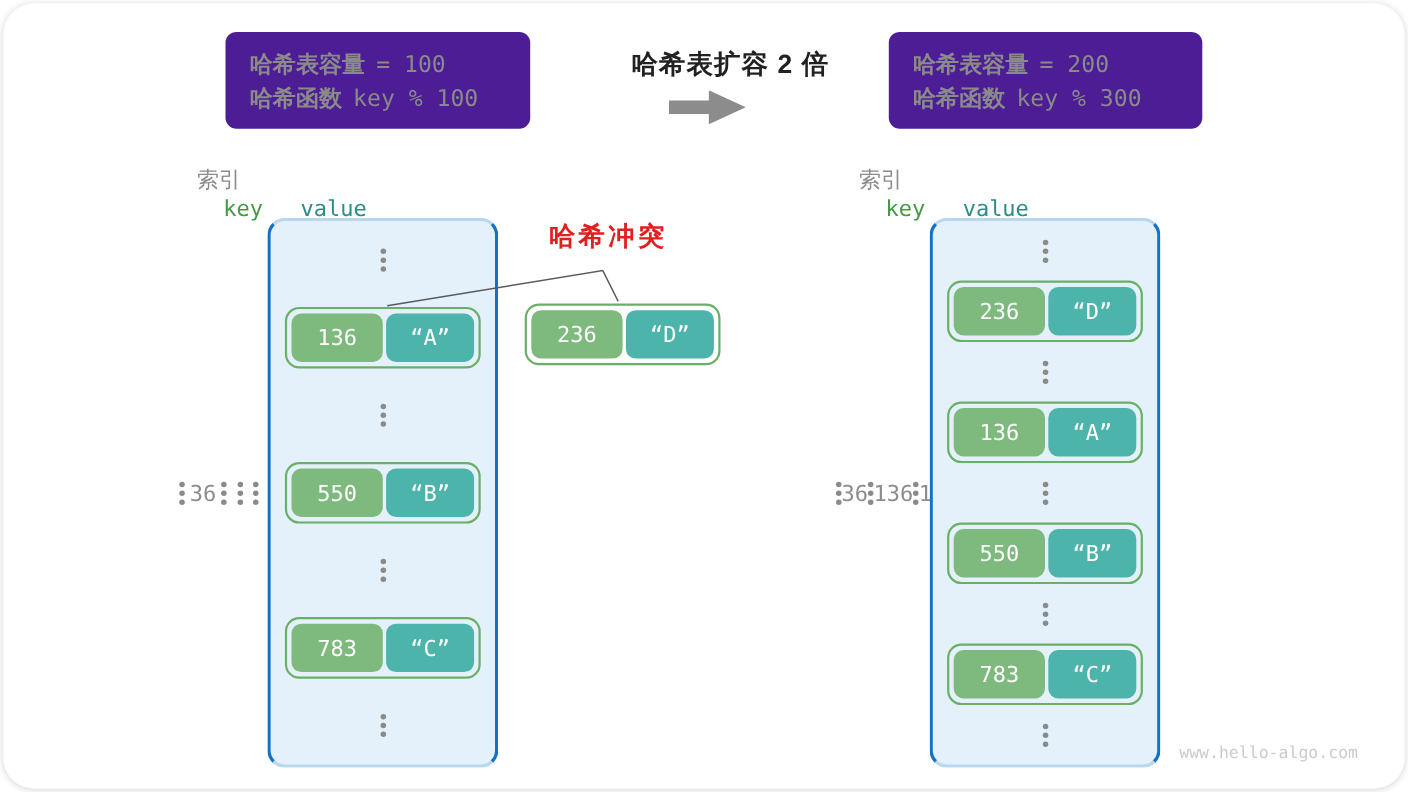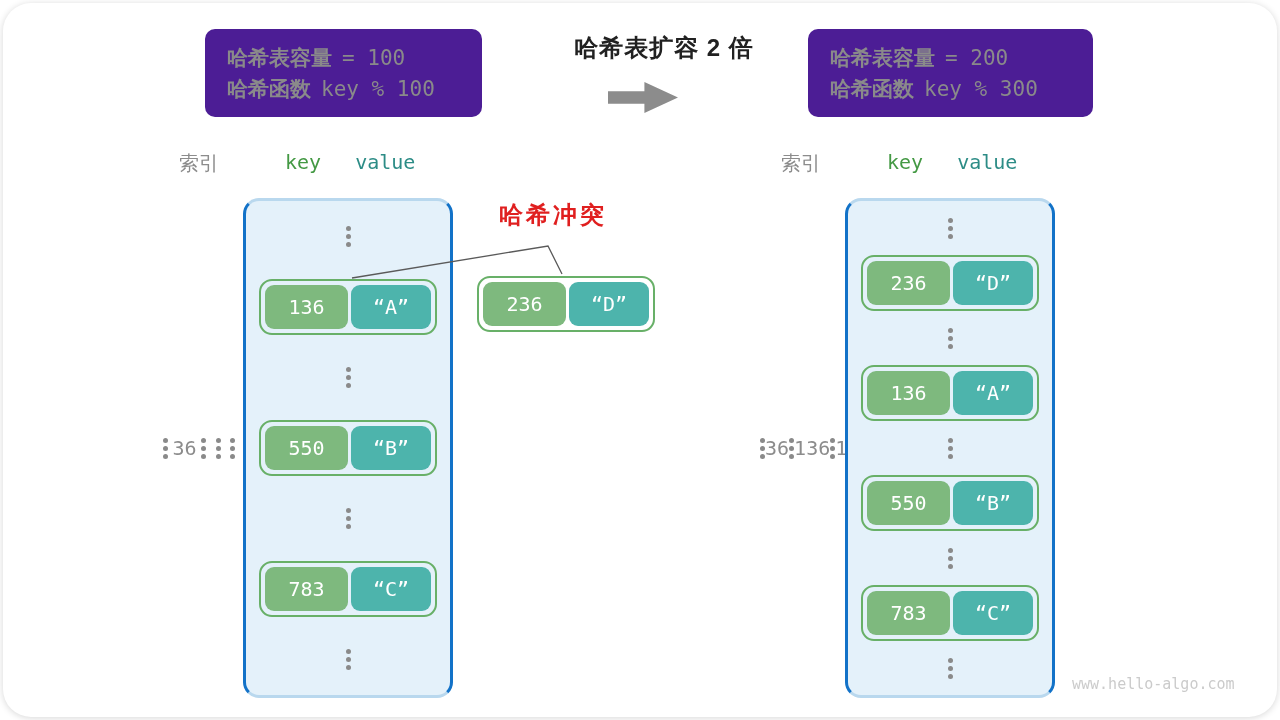--- a/index.html
+++ b/index.html
@@ -15,21 +15,21 @@
   .legend .code{font-family:"DejaVu Sans Mono",monospace;color:#8a8a8a;font-size:21px;}
 
   
   .title{font-size:24px;font-weight:bold;color:#212121;letter-spacing:1px;white-space:nowrap;
          transform:translate(-50%,-50%);}
   .block-arrow{width:70px;height:31px;background:#8c8c8c;
          clip-path:polygon(0% 30%,52% 30%,52% 0%,100% 50%,52% 100%,52% 70%,0% 70%);}
 
   
   .htable{display:flex;flex-direction:column;}
-  .hdr{height:56px;display:flex;align-items:flex-start;padding-top:8px;box-sizing:border-box;}
+  .hdr{height:56px;display:flex;align-items:flex-start;padding-top:8px;box-sizing:border-box;flex-direction:column;}
   .idx-head{width:82px;text-align:center;color:#8c8c8c;font-size:20px;}
   .kv-head{width:210px;margin-left:3px;display:flex;padding-left:42px;gap:34px;box-sizing:border-box;
            font-family:"DejaVu Sans Mono",monospace;font-size:20px;}
   .kv-head .k{color:#449944;}
   .kv-head .v{color:#2c8c86;}
   .cols{display:flex;height:500px;}
   .idx-col{width:82px;display:flex;flex-direction:row;text-align:center;}
   .bucket{width:210px;margin-left:3px;box-sizing:border-box;background:#e4f1fa;
           border:3px solid #1272c8;border-top-color:#b9d8ee;border-bottom-color:#b9d8ee;
           border-radius:16px;display:flex;flex-direction:column;}
@@ -59,21 +59,21 @@
   <div class="lrow">
     <span class="zh">哈希表容量</span>
     <span class="code">= 100</span>
   </div>
   <div class="lrow">
     <span class="zh">哈希函数</span>
     <span class="code">key % 100</span>
   </div>
 </div>
 
-<div class="abs title" style="left:664px;top:48px;">哈希表扩容 2 倍</div>
+<div class="abs title" style="left:664px;top:58px;">哈希表扩容 2 倍</div>
 <div class="abs block-arrow" style="left:608px;top:82px;"></div>
 
 <div class="abs legend" style="left:808px;top:29px;width:285px;height:88px;">
   <div class="lrow">
     <span class="zh">哈希表容量</span>
     <span class="code">= 200</span>
   </div>
   <div class="lrow">
     <span class="zh">哈希函数</span>
     <span class="code">key % 300</span>

